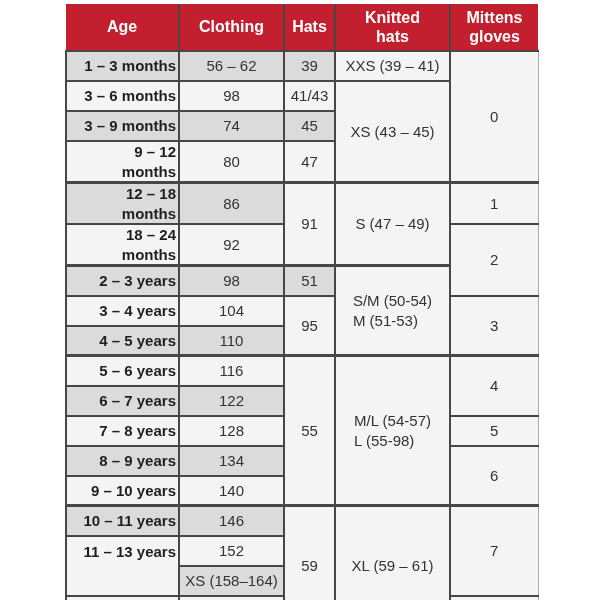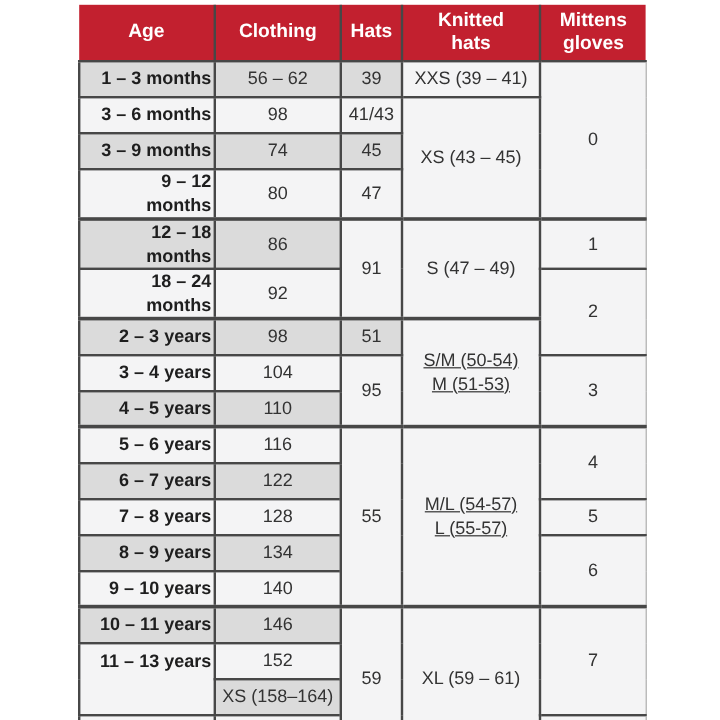--- a/index.html
+++ b/index.html
@@ -49,21 +49,21 @@
     text-align:right;padding-left:16px;
     font-weight:bold;color:var(--text-dark);
   }
   td.shade-gray{background:var(--row-gray);}
   td.shade-light{background:var(--row-light);}
   tr.group-start td{border-top-width:3px;}
   td.valign-top{vertical-align:top;padding-top:5px;}
   td.col-mittens_gloves{border-right:1px solid var(--edge-light);}
   tbody tr:last-child td,
   td.edge-bottom{border-bottom:2px solid var(--edge-light);}
-  .multiline{display:inline-block;text-align:center;text-decoration:underline;}
+  .multiline{display:inline-block;text-align:left;}
 </style>
 </head>
 <body>
 
 <div class="page">
   <table class="size-chart">
     <colgroup>
       <col class="w-age">
       <col class="w-clothing">
       <col class="w-hats">
@@ -132,21 +132,21 @@
         </tr>
         <tr>
           <td class="col-age shade-gray">4 – 5 years</td>
           <td class="col-clothing shade-gray">110</td>
         </tr>
         <tr class="group-start">
           <td class="col-age shade-light">5 – 6 years</td>
           <td class="col-clothing shade-light">116</td>
           <td rowspan="5" class="col-hats shade-light">55</td>
           <td rowspan="5" class="col-knitted_hats shade-light"><span class="multiline">M/L (54-57)
-L (55-57)</span></td>
+L (55-98)</span></td>
           <td rowspan="2" class="col-mittens_gloves shade-light">4</td>
         </tr>
         <tr>
           <td class="col-age shade-gray">6 – 7 years</td>
           <td class="col-clothing shade-gray">122</td>
         </tr>
         <tr>
           <td class="col-age shade-light">7 – 8 years</td>
           <td class="col-clothing shade-light">128</td>
           <td class="col-mittens_gloves shade-light">5</td>

